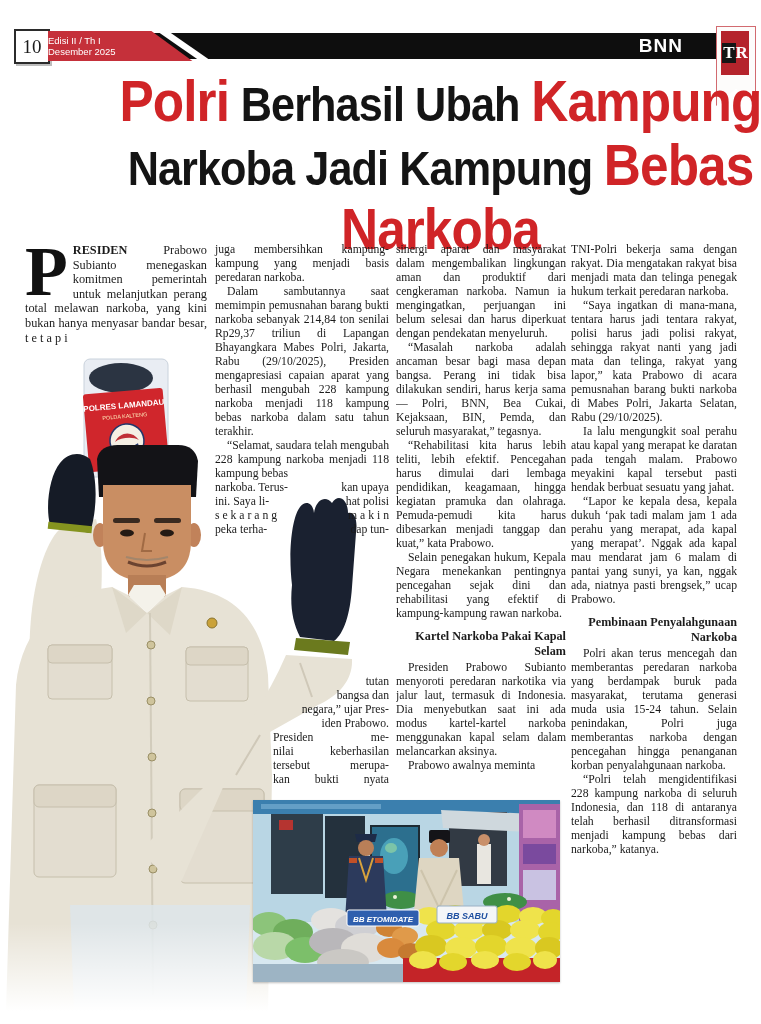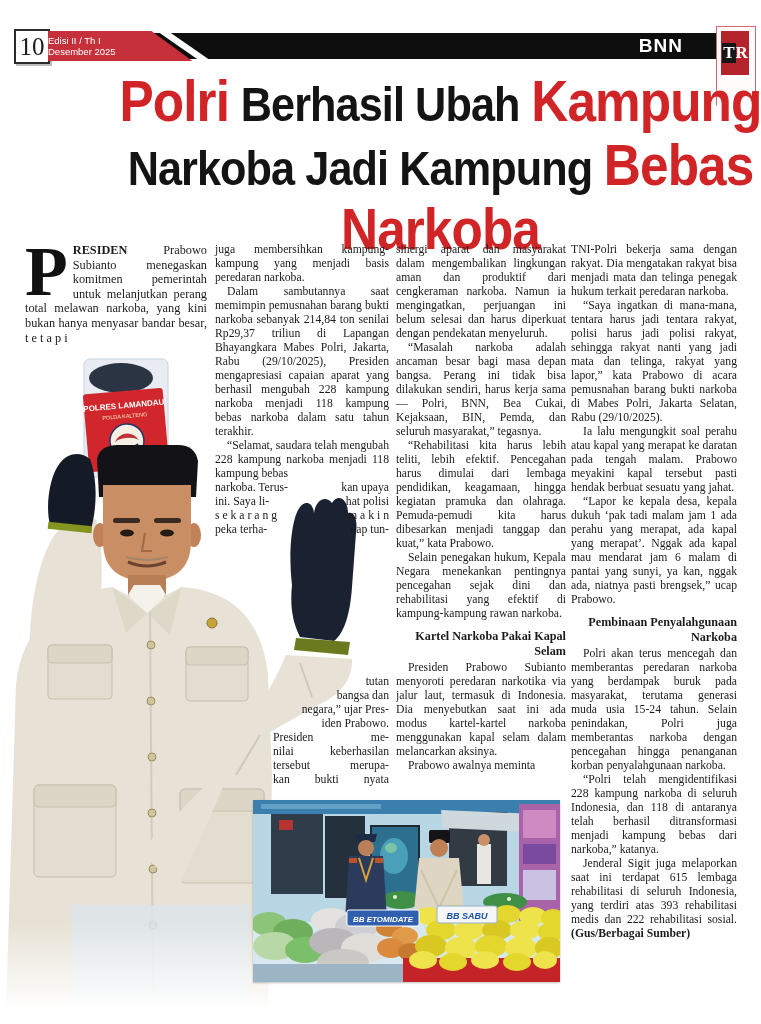--- a/index.html
+++ b/index.html
@@ -1,21 +1,21 @@
 <!DOCTYPE html>
 <html><head>
 <meta charset="utf-8">
 <style>
   html,body{margin:0;padding:0;background:#e9e9e9;}
   .page{position:relative;width:761px;height:1024px;background:#ffffff;overflow:hidden;
         font-family:"Liberation Serif",serif;color:#1b1b1b;}
   
   .pagenum-box{position:absolute;left:14px;top:29px;width:32px;height:31px;background:#fff;
     border:2px solid #2b2b2b;box-shadow:2px 2px 0 #bdbdbd;display:flex;align-items:center;justify-content:center;
-    font-size:25px;font-family:"Liberation Serif",serif;}
+    font-size:19px;font-family:"Liberation Serif",serif;}
   .black-bar{position:absolute;left:48px;top:33px;width:689px;height:26px;background:#0e0e0e;}
   .flag-cut{position:absolute;left:48px;top:31px;width:160px;height:30px;background:#ffffff;
     clip-path:polygon(68% 0,75% 0,102% 100%,95% 100%);}
   .red-flag{position:absolute;left:48px;top:31px;width:152px;height:30px;background:#c5303a;
     clip-path:polygon(0 0,68% 0,95% 100%,0 100%);color:#fff;font-family:"Liberation Sans",sans-serif;
     font-size:9.5px;line-height:11px;padding:4px 0 0 0;box-sizing:border-box;}
   .bnn{position:absolute;right:78px;top:35px;color:#fff;font-family:"Liberation Sans",sans-serif;
     font-weight:bold;font-size:19px;letter-spacing:1px;}
   .ribbon{position:absolute;left:716px;top:26px;width:38px;height:78px;background:#fdfcfb;
     border:1px solid #d26a70;clip-path:polygon(0 0,100% 0,100% 100%,50% 78%,0 100%);}
@@ -197,21 +197,20 @@
       <p class="para">Prabowo awalnya meminta</p>
     </div>
   <div class="col col4">
       <p class="cont">TNI-Polri bekerja sama dengan rakyat. Dia mengatakan rakyat bisa menjadi mata dan telinga penegak hukum terkait peredaran narkoba.</p>
       <p class="para">“Saya ingatkan di mana-mana, tentara harus jadi tentara rakyat, polisi harus jadi polisi rakyat, sehingga rakyat nanti yang jadi mata dan telinga, rakyat yang lapor,” kata Prabowo di acara pemusnahan barang bukti narkoba di Mabes Polri, Jakarta Selatan, Rabu (29/10/2025).</p>
       <p class="para">Ia lalu mengungkit soal perahu atau kapal yang merapat ke daratan pada tengah malam. Prabowo meyakini kapal tersebut pasti hendak berbuat sesuatu yang jahat.</p>
       <p class="para">“Lapor ke kepala desa, kepala dukuh ‘pak tadi malam jam 1 ada perahu yang merapat, ada kapal yang merapat’. Nggak ada kapal mau mendarat jam 6 malam di pantai yang sunyi, ya kan, nggak ada, niatnya pasti brengsek,” ucap Prabowo.</p>
       <p class="subhead">Pembinaan Penyalahgunaan Narkoba</p>
       <p class="para">Polri akan terus mencegah dan memberantas peredaran narkoba yang berdampak buruk pada masyarakat, terutama generasi muda usia 15-24 tahun. Selain penindakan, Polri juga memberantas narkoba dengan pencegahan hingga penanganan korban penyalahgunaan narkoba.</p>
       <p class="para">“Polri telah mengidentifikasi 228 kampung narkoba di seluruh Indonesia, dan 118 di antaranya telah berhasil ditransformasi menjadi kampung bebas dari narkoba,” katanya.</p>
-      <p class="para">Jenderal Sigit juga melaporkan saat ini terdapat 615 lembaga rehabilitasi di seluruh Indonesia, yang terdiri atas 393 rehabilitasi medis dan 222 rehabilitasi sosial. <b>(Gus/Berbagai Sumber)</b></p>
     </div>
 
   <svg class="photo2" width="307" height="182" viewBox="0 0 307 182">
     <rect x="0" y="0" width="307" height="140" fill="#b9d6e4"></rect>
     <rect x="0" y="0" width="307" height="14" fill="#3b7fae"></rect>
     <rect x="8" y="4" width="120" height="5" fill="#6fa8cc" opacity="0.8"></rect>
     <rect x="0" y="122" width="307" height="60" fill="#d8e8f0"></rect>
     <g>
       <rect x="18" y="14" width="52" height="80" fill="#2e3d49"></rect>
       <rect x="26" y="20" width="14" height="10" fill="#b53430"></rect>

